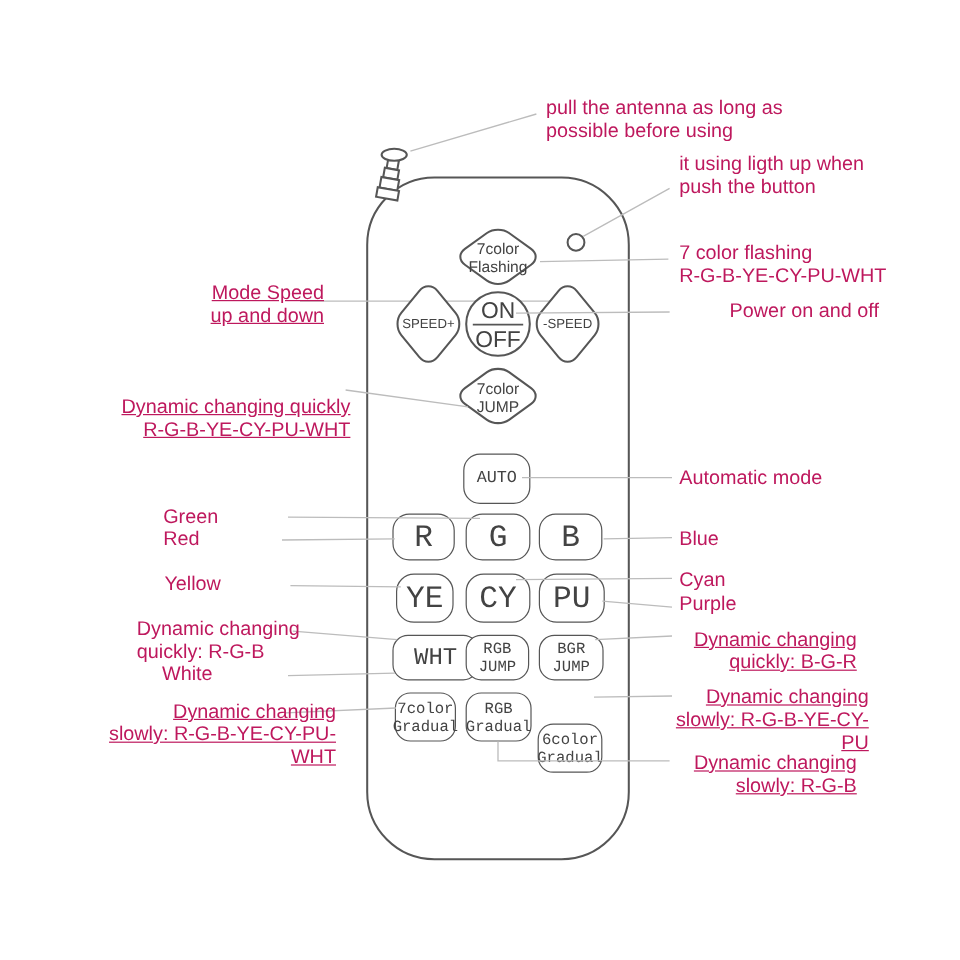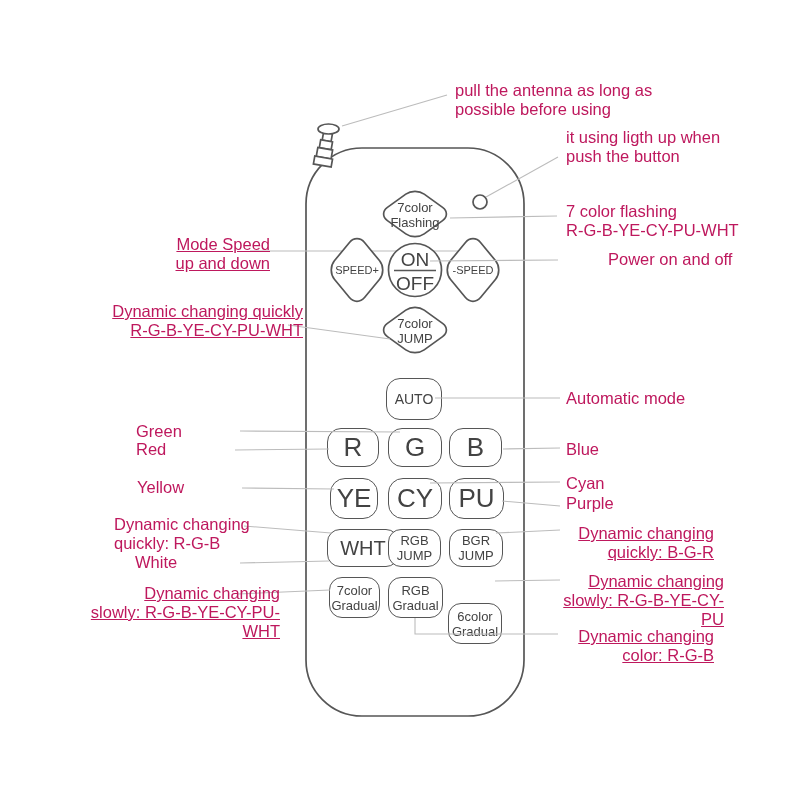--- a/index.html
+++ b/index.html
@@ -5,21 +5,21 @@
   html,body{margin:0;padding:0;background:#fff;}
   #stage{position:relative;width:800px;height:800px;background:#ffffff;overflow:hidden;
          font-family:"Liberation Sans","DejaVu Sans",sans-serif;}
   svg{position:absolute;left:0;top:0;}
   #base-svg{z-index:1;}
   #leader-svg{z-index:30;pointer-events:none;}
   .shape{fill:#ffffff;stroke:#565656;stroke-width:1.7;}
   .leader{stroke:#bcbcbc;stroke-width:1.1;fill:none;}
   .btn{position:absolute;z-index:10;box-sizing:border-box;background:#fff;
        border:1.7px solid #565656;display:flex;flex-direction:column;align-items:center;
-       justify-content:center;color:#434343;text-align:center;}
+       justify-content:center;color:#434343;text-align:center;font-family:Liberation Mono, monospace;}
   .lbl{position:absolute;z-index:12;color:#434343;text-align:center;}
   .ann{position:absolute;z-index:40;font-size:16.5px;line-height:19px;color:#be185d;}
   .ta-r{} .ta-c{text-align:right;text-decoration:underline;}
   .big{font-size:26px;}
   .two{font-size:13px;line-height:15px;}
 </style>
 </head>
 <body>
 
 <div id="stage">
@@ -164,28 +164,28 @@
   <div class="ann ta-c" style="left:552px;top:524px;width:162px;">
     <div>Dynamic changing</div>
     <div>quickly: B-G-R</div>
   </div>
   <div class="ann ta-c" style="left:548px;top:572px;width:176px;">
     <div>Dynamic changing</div>
     <div>slowly: R-G-B-YE-CY-PU</div>
   </div>
   <div class="ann ta-c" style="left:552px;top:627px;width:162px;">
     <div>Dynamic changing</div>
-    <div>color: R-G-B</div>
+    <div>slowly: R-G-B</div>
   </div>
 
   <div class="ann ta-c" style="left:130px;top:235px;width:140px;">
     <div>Mode Speed</div>
     <div>up and down</div>
   </div>
-  <div class="ann ta-c" style="left:96px;top:302px;width:196px;margin-left:11px;">
+  <div class="ann ta-c" style="left:96px;top:330px;width:196px;">
     <div>Dynamic changing quickly</div>
     <div>R-G-B-YE-CY-PU-WHT</div>
   </div>
   <div class="ann ta-r" style="left:136px;top:422px;width:100px;">
     <div>Green</div>
   </div>
   <div class="ann ta-r" style="left:136px;top:440px;width:96px;">
     <div>Red</div>
   </div>
   <div class="ann ta-r" style="left:137px;top:478px;width:100px;">

